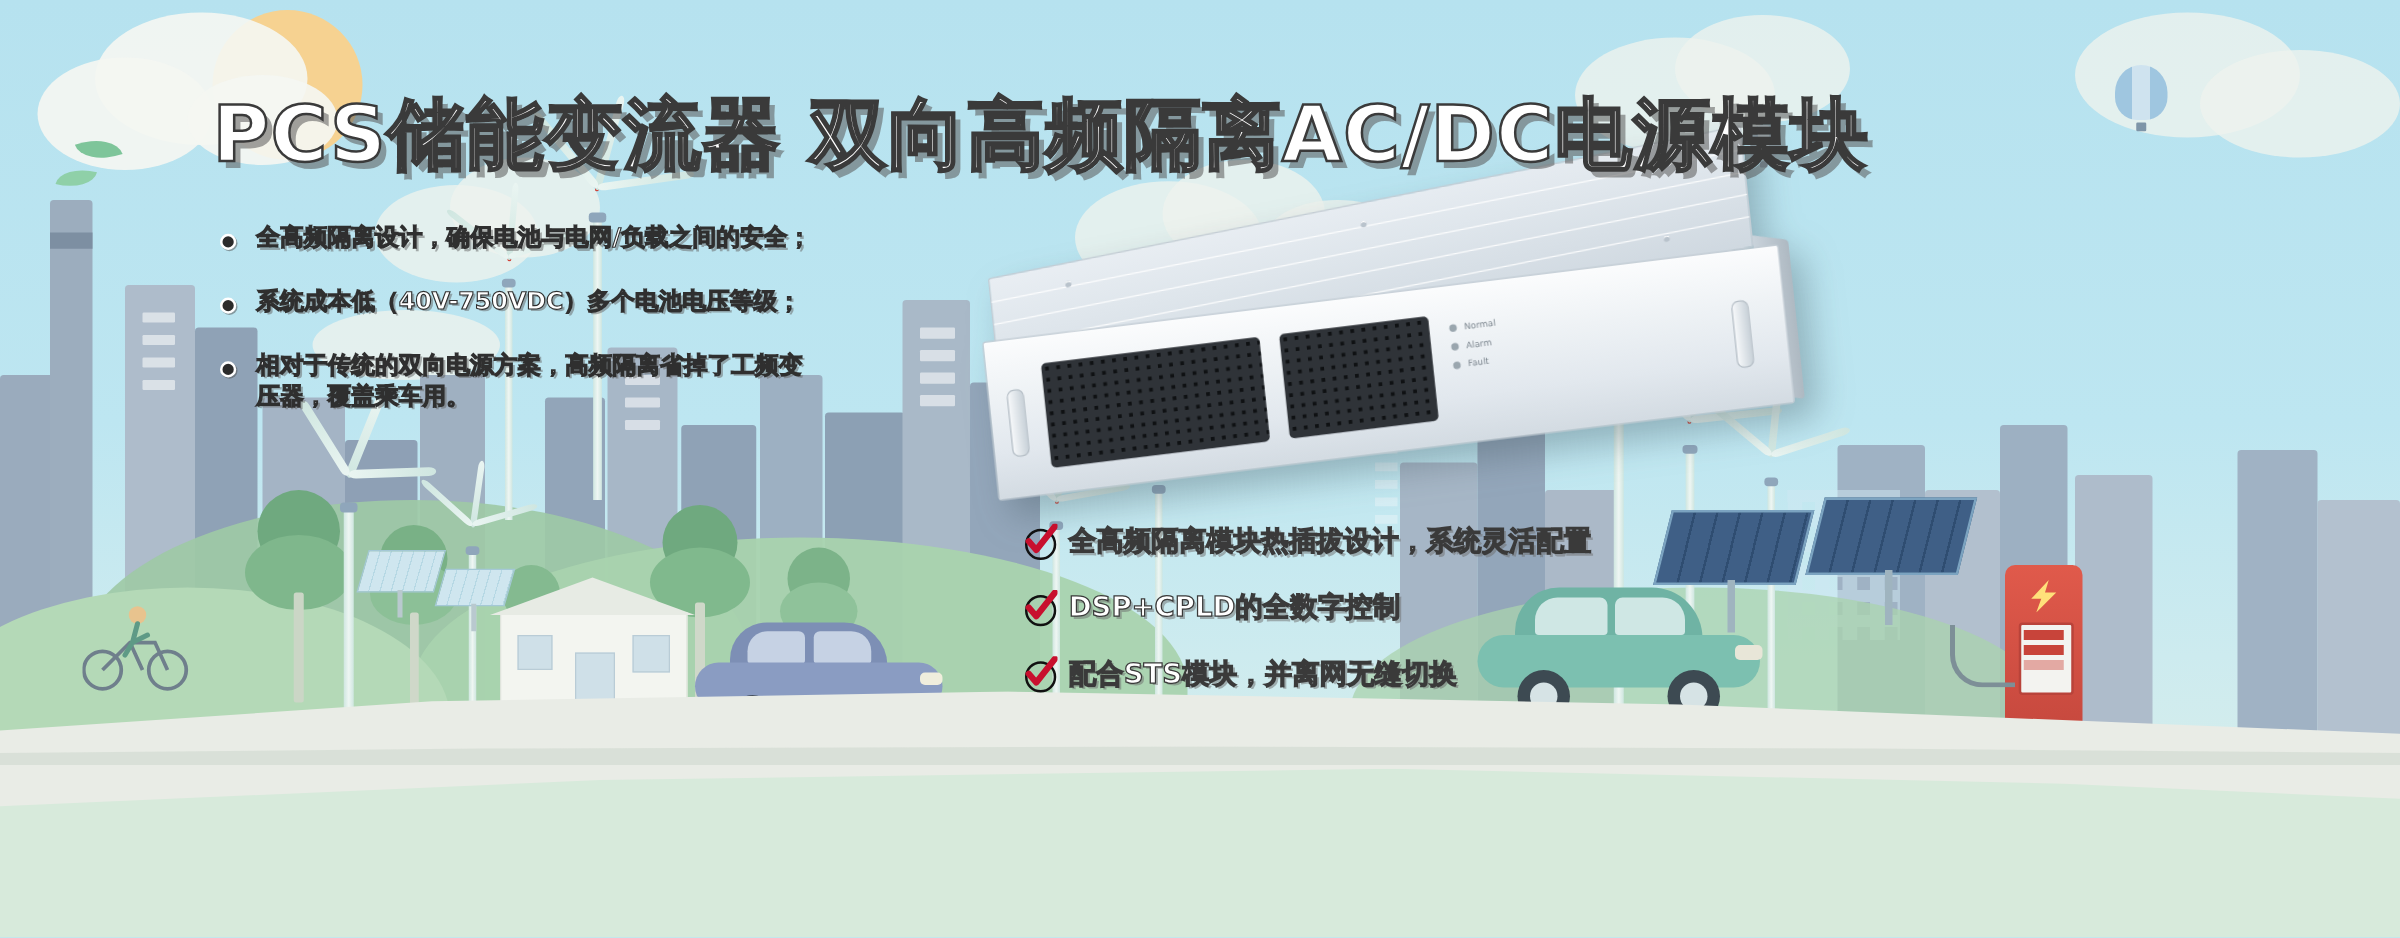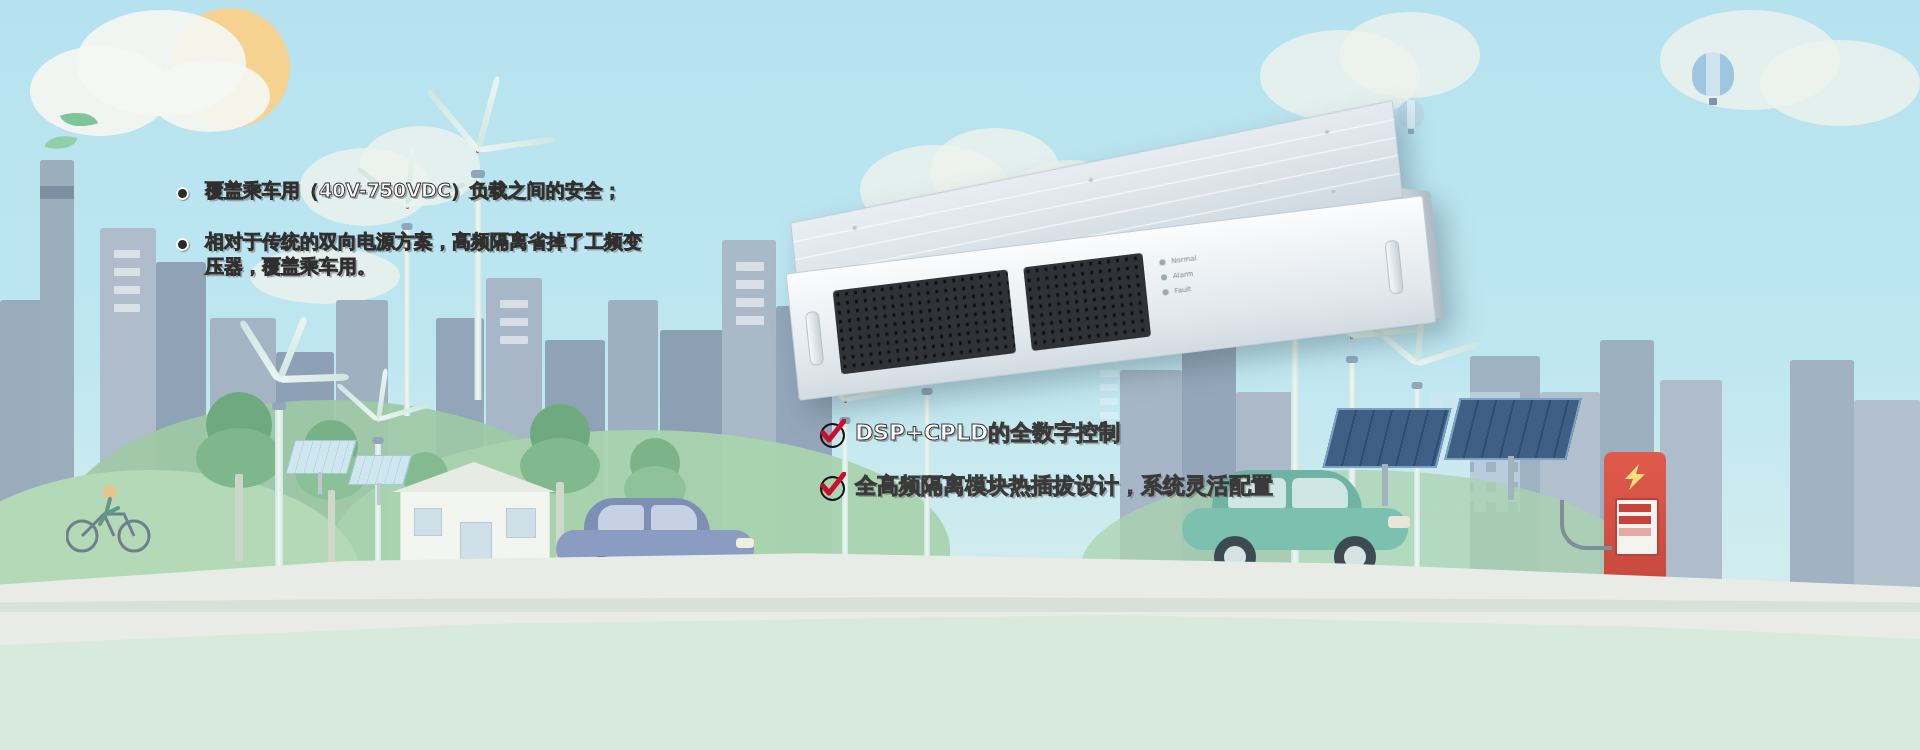--- a/index.html
+++ b/index.html
@@ -401,46 +401,60 @@
           <div class="ledrow">
             <span class="led" style="background:#9aa6ae"></span>
             <span class="lbl">Fault</span>
           </div>
         </div>
         <div class="handle" style="left:598px;"></div>
       </div>
     </div>
   </div>
 
+  <div id="title">PCS储能变流器   双向高频隔离AC/DC电源模块</div>
 
   <div id="bullets">
     <div class="bl">
       <span class="dot"></span>
-      <span class="txt">覆盖乘车用（40V-750VDC）负载之间的安全；</span>
+      <span class="txt">全高频隔离设计，确保电池与电网/负载之间的安全；</span>
+    </div>
+    <div class="bl">
+      <span class="dot"></span>
+      <span class="txt">系统成本低（40V-750VDC）多个电池电压等级；</span>
     </div>
     <div class="bl" style="width:470px;">
       <span class="dot"></span>
       <span class="txt">相对于传统的双向电源方案，高频隔离省掉了工频变压器，覆盖乘车用。</span>
     </div>
   </div>
 
   <div id="checks">
     <div class="ck">
       <span class="mark">
         <span class="ring"></span>
         <svg width="28" height="28" viewBox="0 0 28 28">
           <path d="M5 14 L11 21 L26 2" fill="none" stroke="#c8102e" stroke-width="5" stroke-linecap="round" stroke-linejoin="round"></path>
         </svg>
       </span>
-      <span class="txt">DSP+CPLD的全数字控制</span>
+      <span class="txt">全高频隔离模块热插拔设计，系统灵活配置</span>
     </div>
     <div class="ck">
       <span class="mark">
         <span class="ring"></span>
         <svg width="28" height="28" viewBox="0 0 28 28">
           <path d="M5 14 L11 21 L26 2" fill="none" stroke="#c8102e" stroke-width="5" stroke-linecap="round" stroke-linejoin="round"></path>
         </svg>
       </span>
-      <span class="txt">全高频隔离模块热插拔设计，系统灵活配置</span>
+      <span class="txt">DSP+CPLD的全数字控制</span>
+    </div>
+    <div class="ck">
+      <span class="mark">
+        <span class="ring"></span>
+        <svg width="28" height="28" viewBox="0 0 28 28">
+          <path d="M5 14 L11 21 L26 2" fill="none" stroke="#c8102e" stroke-width="5" stroke-linecap="round" stroke-linejoin="round"></path>
+        </svg>
+      </span>
+      <span class="txt">配合STS模块，并离网无缝切换</span>
     </div>
   </div>
 
 </div>
 
 </body></html>

